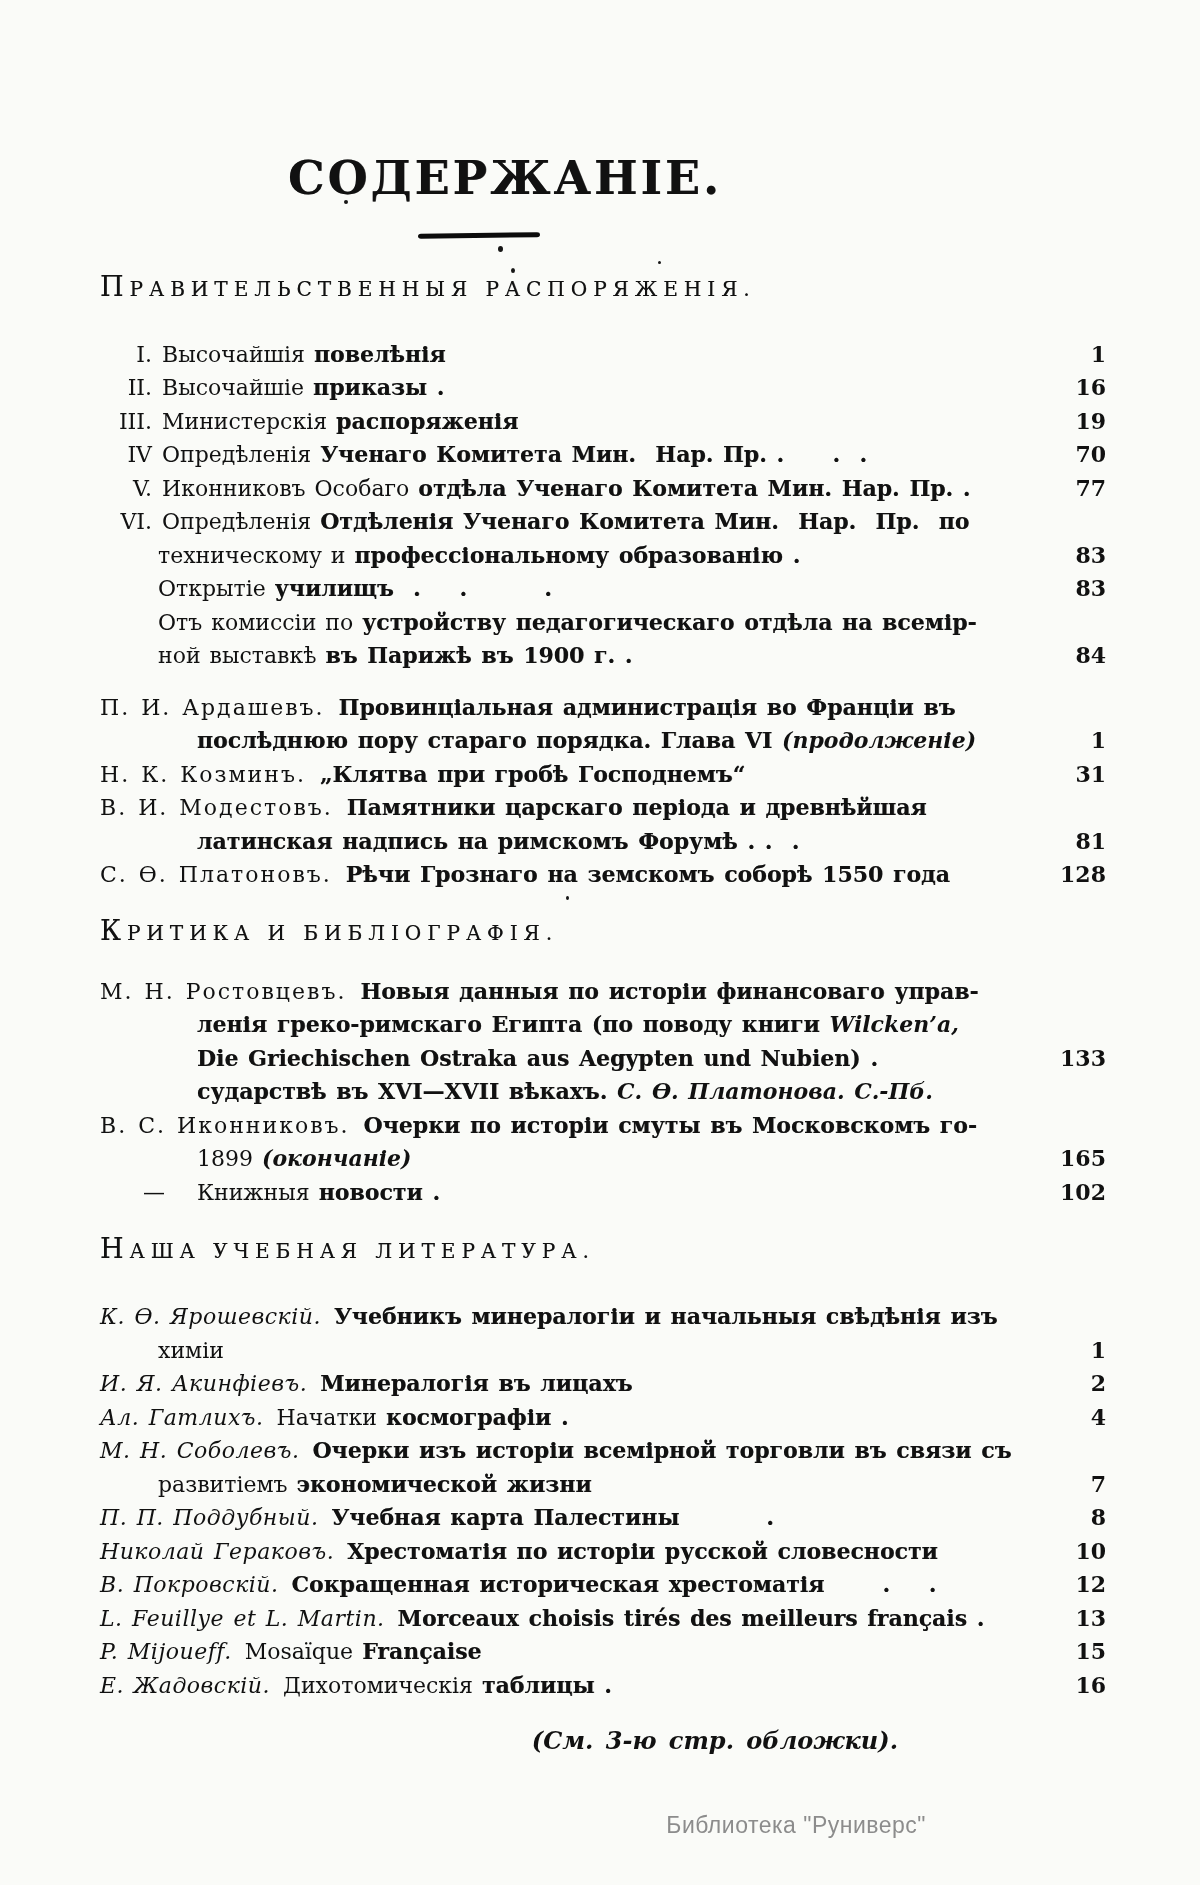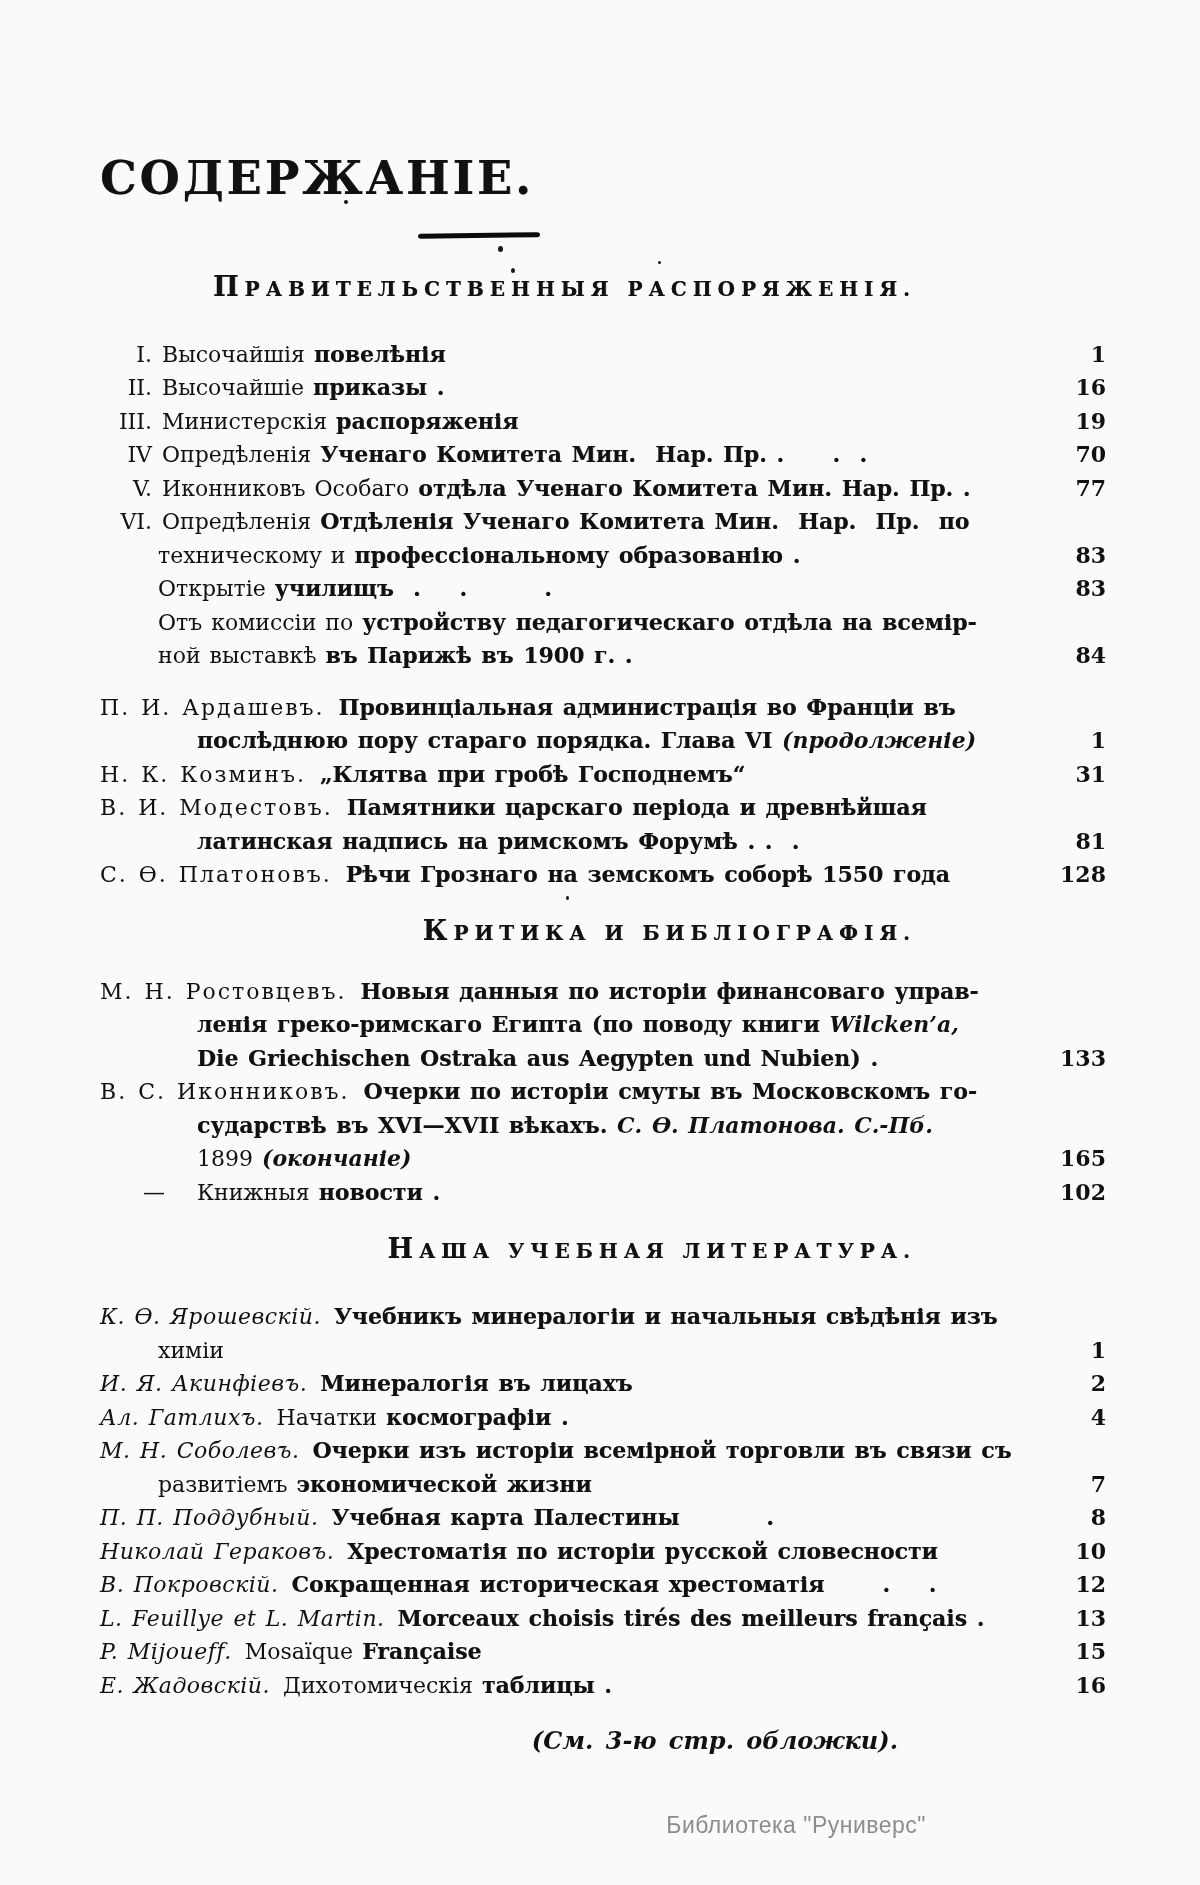--- a/index.html
+++ b/index.html
@@ -8,36 +8,37 @@
     width:1200px; height:1885px;
     background:#fafbf8;
     color:#111;
     font-family:"DejaVu Serif", serif;
     overflow:hidden;
   }
   .content { padding:152px 94px 0 100px; }
 
   .title {
     margin:0; width:810px;
+    text-align:center;
     font-size:46px; font-weight:700;
     letter-spacing:3px; line-height:1.15;
     text-shadow:0.4px 0.4px 0 rgba(0,0,0,0.6);
   }
   .rule {
     width:122px; height:5px;
     background:#0c0c0c;
     margin:28px 0 0 318px;
     border-radius:3px / 2.5px;
     transform:rotate(-0.8deg);
   }
 
   .section-heading {
-    width:810px; margin:6px;
-    text-align:right;
-    font-size:20px; font-weight:700;
+    width:810px; margin:0;
+    text-align:left;
+    font-size:20px; font-weight:400;
     letter-spacing:6px; line-height:26px;
     text-shadow:0.3px 0.3px 0 rgba(0,0,0,0.55);
   }
   .section-heading::first-letter { font-size:27px; }
 
   .toc-row {
     display:flex; align-items:baseline;
     line-height:32.5px; font-size:22px;
     word-spacing:2px;
   }
@@ -204,28 +205,28 @@
   <div class="toc-row cont">
               <span class="row-text"><span class="row-bold">ленія греко-римскаго Египта (по поводу книги </span><span class="row-ital">Wilcken’а,</span></span>
               <span class="row-page"></span>
             </div>
 
   <div class="toc-row cont">
               <span class="row-text"><span class="row-bold">Die Griechischen Ostraka aus Aegypten und Nubien) .</span></span>
               <span class="row-page">133</span>
             </div>
 
+  <div class="toc-row cont">
+              <span class="row-text"><span class="row-bold">сударствѣ въ XVI—XVII вѣкахъ. </span><span class="row-ital">С. Ѳ. Платонова. С.-Пб.</span></span>
+              <span class="row-page"></span>
+            </div>
+
   <div class="toc-row">
               <span class="row-label">В. С. Иконниковъ.</span>
               <span class="row-text"><span class="row-bold">Очерки по исторіи смуты въ Московскомъ го-</span></span>
-              <span class="row-page"></span>
-            </div>
-
-  <div class="toc-row cont">
-              <span class="row-text"><span class="row-bold">сударствѣ въ XVI—XVII вѣкахъ. </span><span class="row-ital">С. Ѳ. Платонова. С.-Пб.</span></span>
               <span class="row-page"></span>
             </div>
 
   <div class="toc-row cont">
               <span class="row-text"><span class="row-reg">1899 </span><span class="row-ital">(окончаніе)</span></span>
               <span class="row-page">165</span>
             </div>
 
   <div class="toc-row dash">
               <span class="row-label">—</span>

